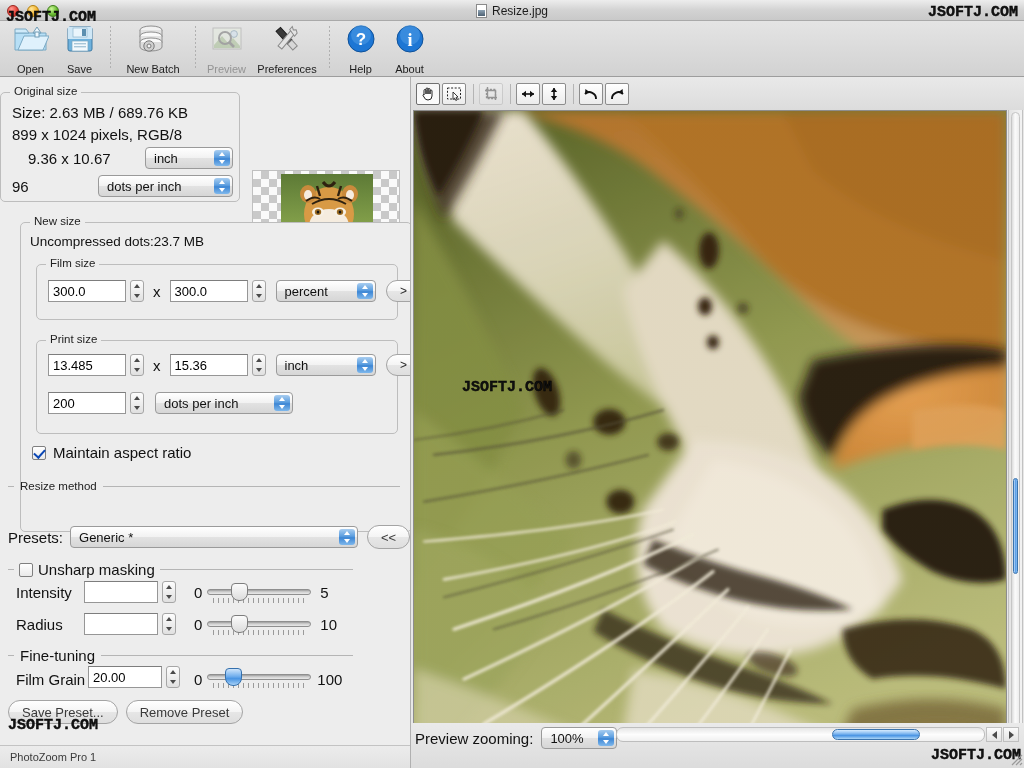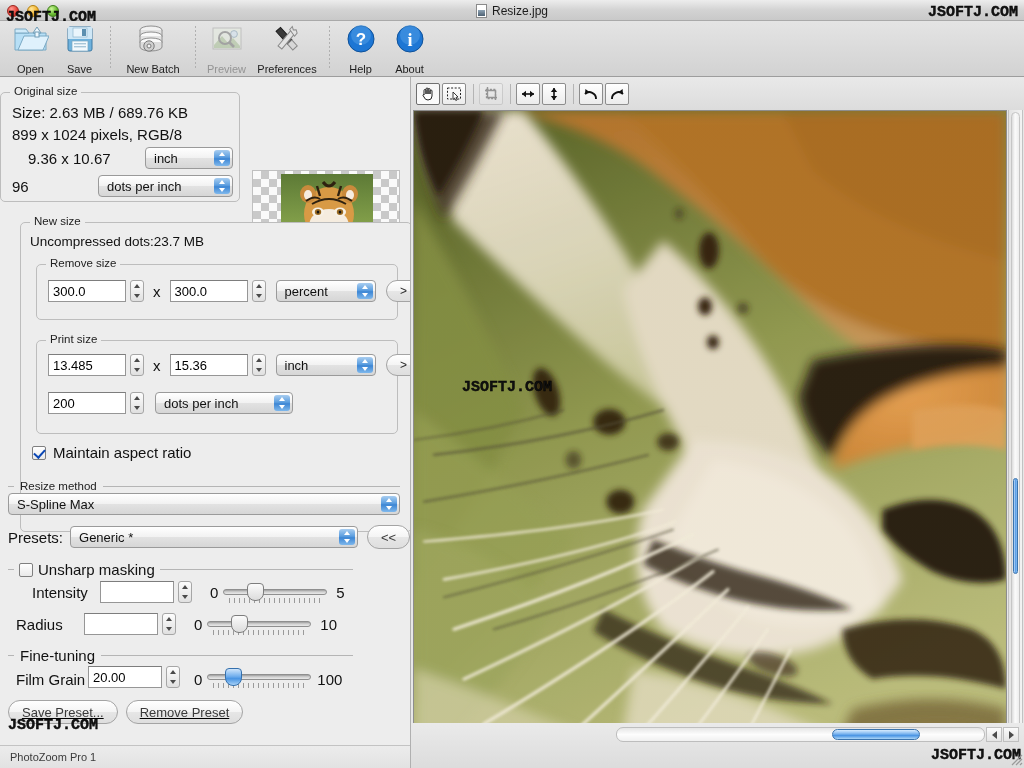--- a/index.html
+++ b/index.html
@@ -472,21 +472,21 @@
     </div>
 
     <div class="grp" style="left:8px; top:145px; width:392px; height:310px;margin-left:12px;">
       <div class="grp-box"></div>
       <div class="grp-title">New size</div>
 
       <div class="txt" style="position:absolute; left:10px; top:12px; font-size:13.5px;">Uncompressed dots:23.7 MB</div>
 
       <div class="grp" style="left:16px; top:42px; width:362px; height:56px;">
         <div class="grp-box"></div>
-        <div class="grp-title">Remove size</div>
+        <div class="grp-title">Film size</div>
         <div class="row" style="left:12px; top:16px;">
           <input class="inp" style="width: 78px;" value="300.0">
           <span class="spin">
               <i class="up"></i>
               <i class="down"></i>
             </span>
           <span class="txt" style="margin:0 9px;">x</span>
           <input class="inp" style="width: 78px;" value="300.0">
           <span class="spin">
               <i class="up"></i>
@@ -547,48 +547,41 @@
         <span class="cbox on"></span>
         <span class="txt">Maintain aspect ratio</span>
       </div>
     </div>
 
     <div class="linegrp" style="left:8px; top:403px; width:392px;">
       <span class="lead"></span>
       <span class="txt-sm">Resize method</span>
       <span class="tail" style="flex:1;"></span>
     </div>
-    <div class="popup" style="position:absolute; left:8px; top:416px; width:392px;">
-      <span>S-Spline Max</span>
-      <span class="arrows">
-          <i class="up"></i>
-          <i class="down"></i>
-        </span>
-    </div>
 
     <div class="row" style="left:8px; top:448px;">
       <span class="txt" style="margin-right:7px;">Presets:</span>
       <span class="popup" style="width:288px;">
         <span>Generic *</span>
         <span class="arrows">
             <i class="up"></i>
             <i class="down"></i>
           </span>
       </span>
       <span class="pill big" style="margin-left:9px;">&lt;&lt;</span>
     </div>
 
     <div class="linegrp" style="left:8px; top:484px; width:345px; gap:5px;">
       <span class="lead"></span>
       <span class="cbox"></span>
       <span class="txt">Unsharp masking</span>
       <span class="tail" style="flex:1;"></span>
     </div>
 
-    <div class="row" style="left:16px; top:504px;margin-left:16px;">
+    <div class="row" style="left:16px; top:504px;">
       <span class="txt" style="width:68px;">Intensity</span>
       <input class="inp" style="width: 74px;" value="">
       <span class="spin">
           <i class="up"></i>
           <i class="down"></i>
         </span>
       <span class="txt" style="margin-left:18px;">0</span>
       <span class="slider" style="width:104px; margin-left:5px;">
         <span class="track"></span>
         <span class="ticks"></span>
@@ -628,21 +621,21 @@
         </span>
       <span class="txt" style="margin-left:14px;">0</span>
       <span class="slider" style="width:104px; margin-left:5px;">
         <span class="track"></span>
         <span class="ticks"></span>
         <span class="thumb blue" style="left:18px;"></span>
       </span>
       <span class="txt" style="margin-left:6px;">100</span>
     </div>
 
-    <div class="row" style="left:8px; top:623px; gap:8px;text-decoration:underline;">
+    <div class="row" style="left:8px; top:623px; gap:8px;">
       <span class="pill big">Save Preset...</span>
       <span class="pill big">Remove Preset</span>
     </div>
 
     <div class="wm big" style="left:8px; top:640px;">JSOFTJ.COM</div>
   </div>
 
   <div id="statusbar">
     <span>PhotoZoom Pro 1</span>
   </div>
@@ -829,20 +822,30 @@
     </div>
 
     <div id="vscroll">
       <div class="trough">
         <div id="vthumb"></div>
       </div>
 
     </div>
 
     <div id="zoombar">
+      <div class="row" style="left:4px; top:4px;">
+        <span class="txt" style="margin-right:8px;">Preview zooming:</span>
+        <span class="popup" style="width:76px;">
+          <span>100%</span>
+          <span class="arrows">
+              <i class="up"></i>
+              <i class="down"></i>
+            </span>
+        </span>
+      </div>
       <div id="hscroll" style="left:205px; top:4px; right:6px;">
         <div class="hstrough">
           <div id="hthumb"></div>
         </div>
         <div class="hsarrow" style="right:17px;">
           <i style="border-right:5px solid #4b4b4b;"></i>
         </div>
         <div class="hsarrow" style="right:0px;">
           <i style="border-left:5px solid #4b4b4b;"></i>
         </div>

